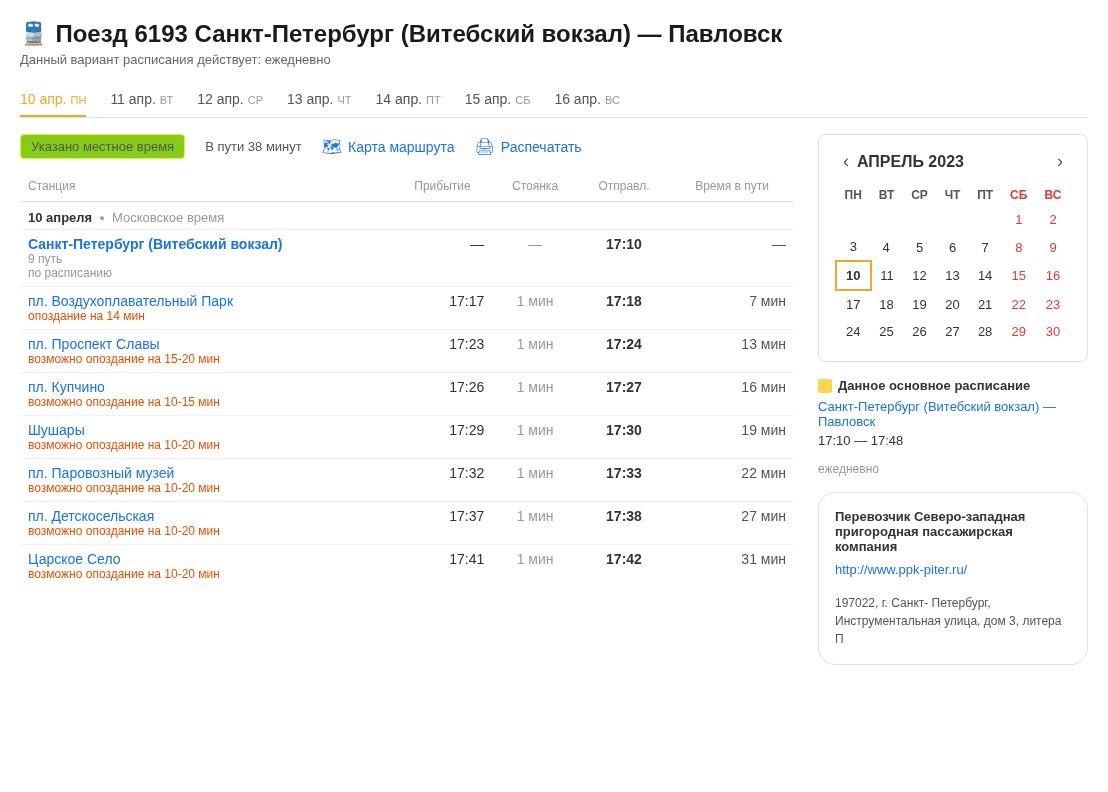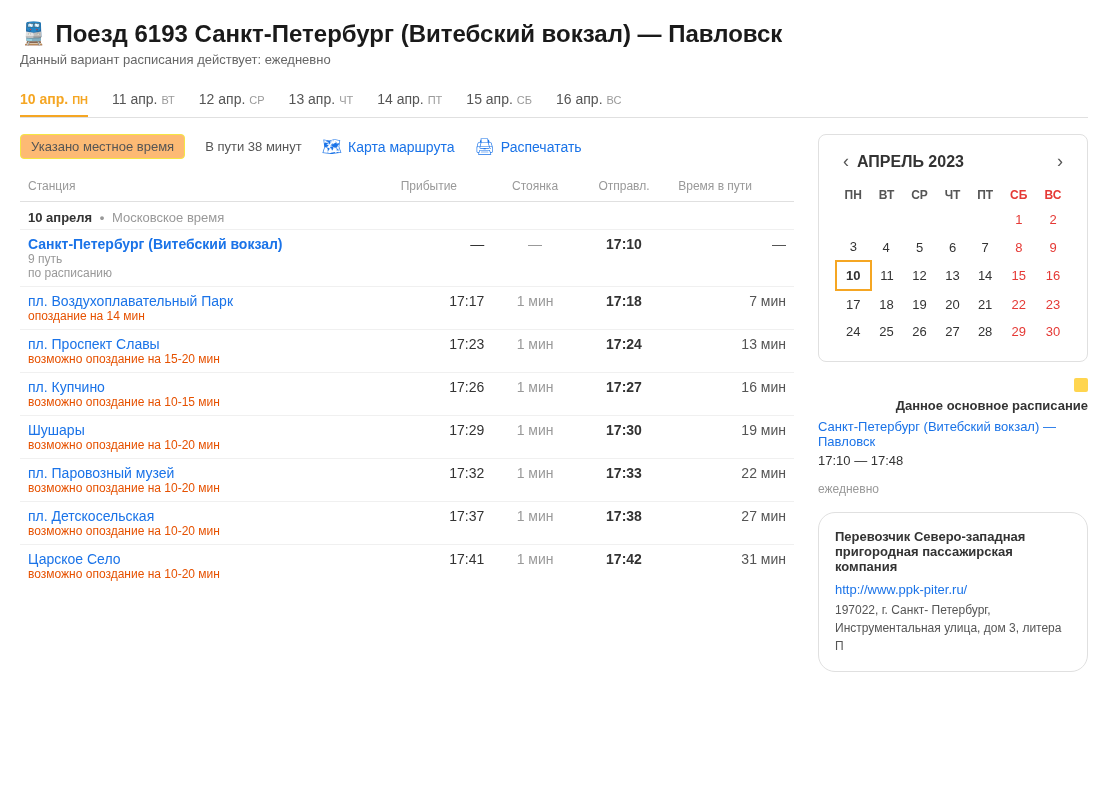--- a/index.html
+++ b/index.html
@@ -7,37 +7,37 @@
     
     .page-container { max-width: 1068px; margin: 0 auto; }
     
     .header { margin-bottom: 8px; }
     .train-title { font-size: 24px; font-weight: bold; color: #1a1a1a; display: flex; align-items: center; gap: 8px; }
     .train-icon { color: #4caf50; font-size: 22px; }
     .schedule-note { font-size: 13px; color: #666; margin-top: 4px; }
     
     .date-tabs { display: flex; gap: 24px; margin: 16px 0; border-bottom: 1px solid #e0e0e0; padding-bottom: 0; }
     .date-tab { padding: 8px 0; cursor: pointer; font-size: 14px; color: #555; white-space: nowrap; }
-    .date-tab.active { color: #f5a623; border-bottom: 2px solid #f5a623; font-weight: bold; }
+    .date-tab.active { color: #f5a623; border-bottom: 2px solid #f5a623; font-weight: normal; }
     .date-tab .day-name { font-size: 11px; color: #999; margin-left: 4px; }
     .date-tab.active .day-name { color: #f5a623; }
     
     .main-content { display: flex; gap: 24px; margin-top: 16px; }
     
     .left-panel { flex: 1; }
     
     .toolbar { display: flex; align-items: center; gap: 20px; margin-bottom: 16px; flex-wrap: wrap; }
-    .local-time-badge { background: #fdba74; border: 1px solid #f5e642; padding: 4px 10px; border-radius: 4px; font-size: 13px; color: #555; }
+    .local-time-badge { background: #84cc16; border: 1px solid #f5e642; padding: 4px 10px; border-radius: 4px; font-size: 13px; color: #555; }
     .travel-time { font-size: 13px; color: #555; }
     .toolbar-link { display: flex; align-items: center; gap: 6px; color: #1a73e8; text-decoration: none; font-size: 14px; cursor: pointer; }
     .toolbar-icon { font-size: 16px; }
     
     .schedule-table { width: 100%; border-collapse: collapse; }
     .schedule-table thead th { font-size: 12px; color: #999; font-weight: normal; text-align: left; padding: 4px 8px 8px; border-bottom: 1px solid #e0e0e0; }
-    .schedule-table thead th.right { text-align: left; margin-top: 21px; }
+    .schedule-table thead th.right { text-align: center; margin-top: 21px; }
     .schedule-table thead th.center { text-align: center; }
     
     .date-row td { padding: 8px 8px 4px; font-size: 13px; color: #333; font-weight: bold; }
     .date-row .dot { color: #999; margin: 0 4px; }
     .date-row .time-zone { color: #999; font-weight: normal; }
     
     .station-row { border-top: 1px solid #f0f0f0; }
     .station-row td { padding: 6px 8px; vertical-align: top; }
     .station-name-cell { }
     .station-name { color: #1a73e8; font-size: 14px; cursor: pointer; }
@@ -58,29 +58,29 @@
     
     .calendar-grid { width: 100%; border-collapse: collapse; }
     .calendar-grid th { font-size: 12px; color: #555; text-align: center; padding: 4px; }
     .calendar-grid th.weekend { color: #e53935; }
     .calendar-grid td { text-align: center; padding: 6px 4px; font-size: 13px; cursor: pointer; border-radius: 4px; }
     .calendar-grid td.today { border: 2px solid #f5a623; border-radius: 4px; font-weight: bold; }
     .calendar-grid td.weekend { color: #e53935; }
     .calendar-grid td.empty { }
     
     .schedule-info { margin-bottom: 16px; }
-    .schedule-info-title { font-size: 13px; font-weight: bold; color: #333; margin-bottom: 6px; display: flex; align-items: flex-end; gap: 6px; flex-direction: column; }
+    .schedule-info-title { font-size: 13px; font-weight: bold; color: #333; margin-bottom: 6px; display: flex; align-items: center; gap: 6px; }
     .yellow-square { width: 14px; height: 14px; background: #ffd54f; display: inline-block; border-radius: 2px; flex-shrink: 0; }
     .schedule-info-link { color: #1a73e8; font-size: 13px; cursor: pointer; display: block; margin-bottom: 4px; }
     .schedule-info-time { font-size: 13px; color: #333; }
     .schedule-info-freq { font-size: 12px; color: #999; margin-top: 14px; }
     
     .carrier-box { border: 1px solid #e0e0e0; border-radius: 17px; padding: 16px; }
     .carrier-title { font-size: 13px; font-weight: bold; color: #333; margin-bottom: 8px; }
-    .carrier-link { color: #1a73e8; font-size: 13px; cursor: pointer; display: block; margin-bottom: 4px; }
+    .carrier-link { color: #1a73e8; font-size: 13px; cursor: pointer; display: block; margin-bottom: 17px; }
     .carrier-address { font-size: 12px; color: #555; line-height: 1.5; }
   </style>
 </head>
 <body>
 
 <div class="page-container">
 
   <div class="header">
     <div class="train-title">
       <span class="train-icon">🚆</span>

